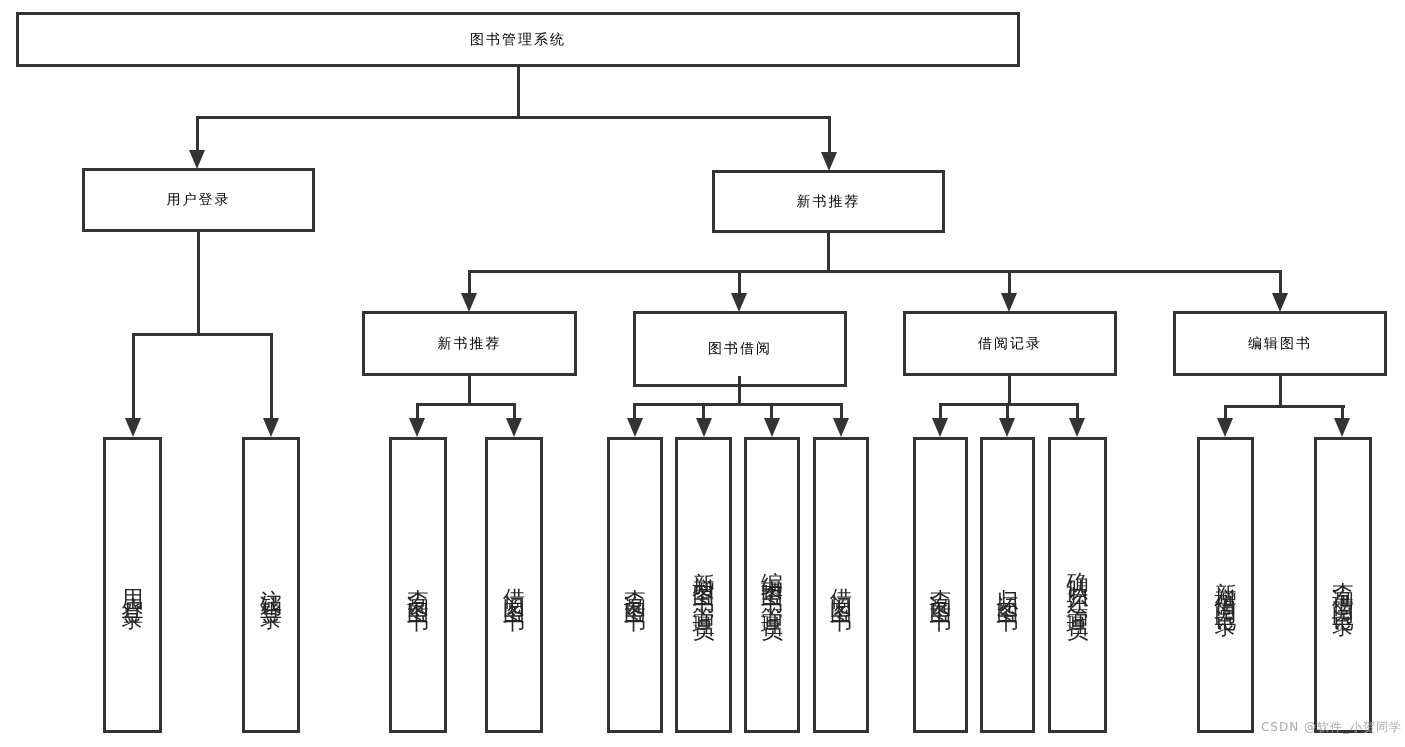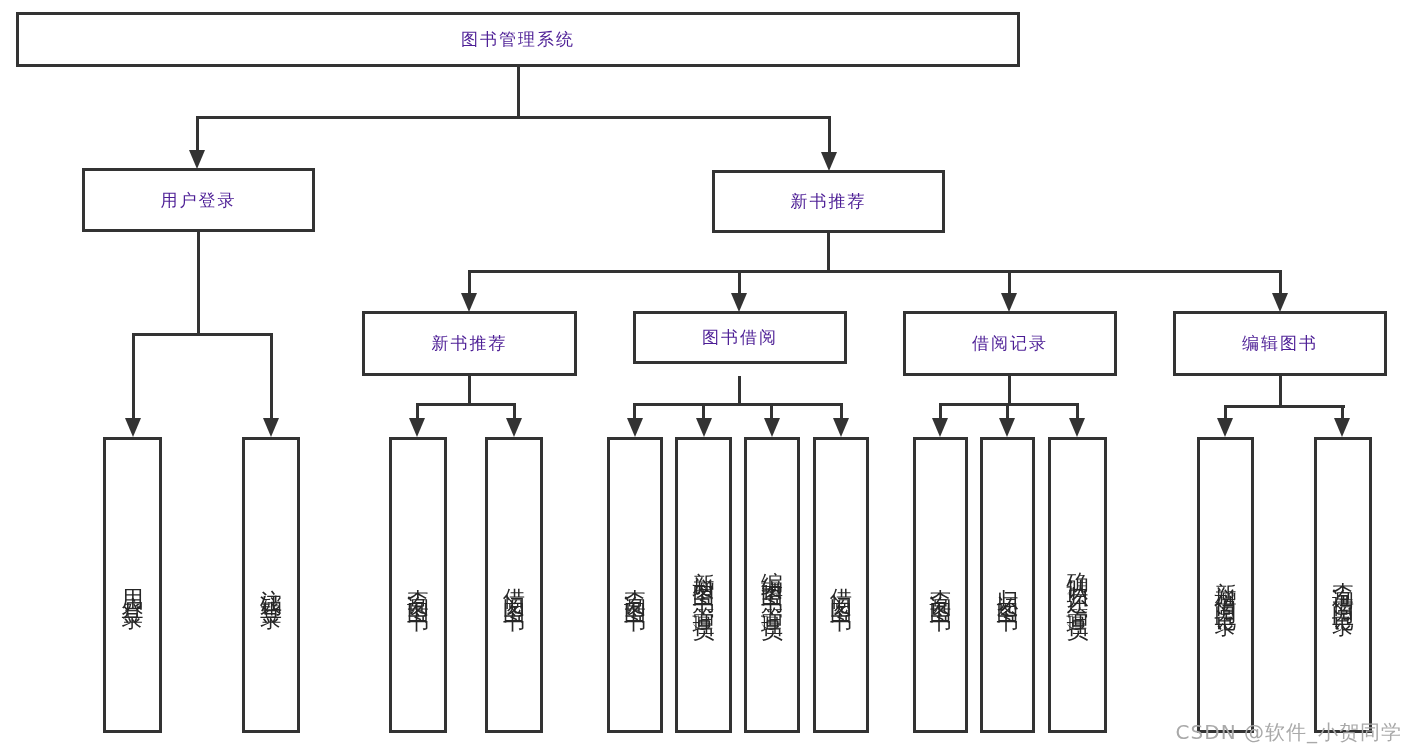--- a/index.html
+++ b/index.html
@@ -11,23 +11,23 @@
     overflow:hidden;
   }
   .hbox{
     position:absolute;
     box-sizing:border-box;
     border:3px solid #333333;
     background:#ffffff;
     display:flex;align-items:center;justify-content:center;
   }
   .hlabel{
-    font-size:17px;
+    font-size:14px;
     letter-spacing:2px;
-    color:#4c1d95;
+    color:#000000;
     white-space:nowrap;
   }
   .vbox{
     position:absolute;
     box-sizing:border-box;
     height:296px;
     top:437px;
     border:3px solid #333333;
     background:#ffffff;
     display:flex;align-items:center;justify-content:center;
@@ -48,21 +48,21 @@
     position:absolute;
     width:0;height:0;
     border-left:8px solid transparent;
     border-right:8px solid transparent;
     border-top:19px solid #333333;
   }
   .watermark{
     position:absolute;
     top:719px;
     right:3px;
-    font-size:20px;
+    font-size:12px;
     color:#a9a9a9;
     letter-spacing:1px;
     white-space:nowrap;
   }
 </style>
 </head>
 <body>
 
 <div class="canvas">
 
@@ -98,21 +98,21 @@
   <div class="line" style="left:738px;top:270px;width:3px;height:26px"></div>
   <div class="arrow" style="left:731px;top:293px"></div>
   <div class="line" style="left:1008px;top:270px;width:3px;height:26px"></div>
   <div class="arrow" style="left:1001px;top:293px"></div>
   <div class="line" style="left:1279px;top:270px;width:3px;height:26px"></div>
   <div class="arrow" style="left:1272px;top:293px"></div>
 
   <div class="hbox" style="left:362px;top:311px;width:215px;height:65px">
     <span class="hlabel">新书推荐</span>
   </div>
-  <div class="hbox" style="left:633px;top:311px;width:214px;height:53px">
+  <div class="hbox" style="left:633px;top:311px;width:214px;height:76px">
     <span class="hlabel">图书借阅</span>
   </div>
   <div class="hbox" style="left:903px;top:311px;width:214px;height:65px">
     <span class="hlabel">借阅记录</span>
   </div>
   <div class="hbox" style="left:1173px;top:311px;width:214px;height:65px">
     <span class="hlabel">编辑图书</span>
   </div>
 
   <div class="line" style="left:468px;top:376px;width:3px;height:30px"></div>

